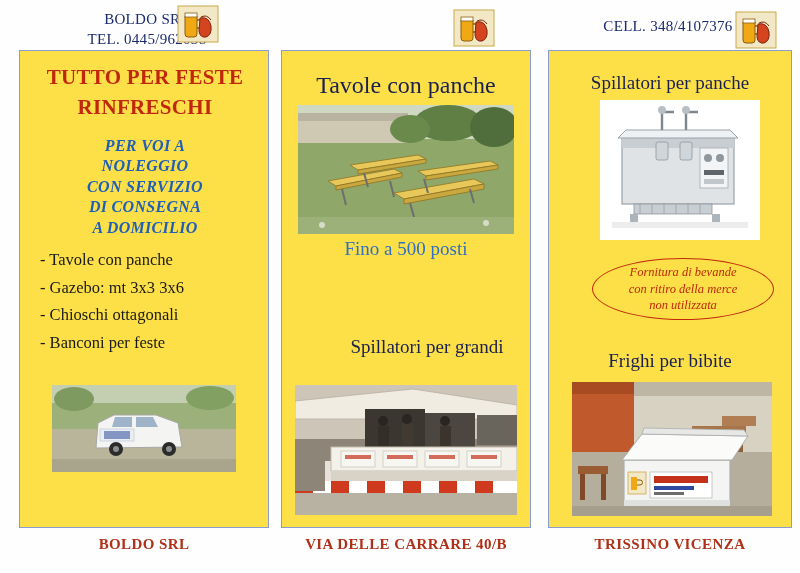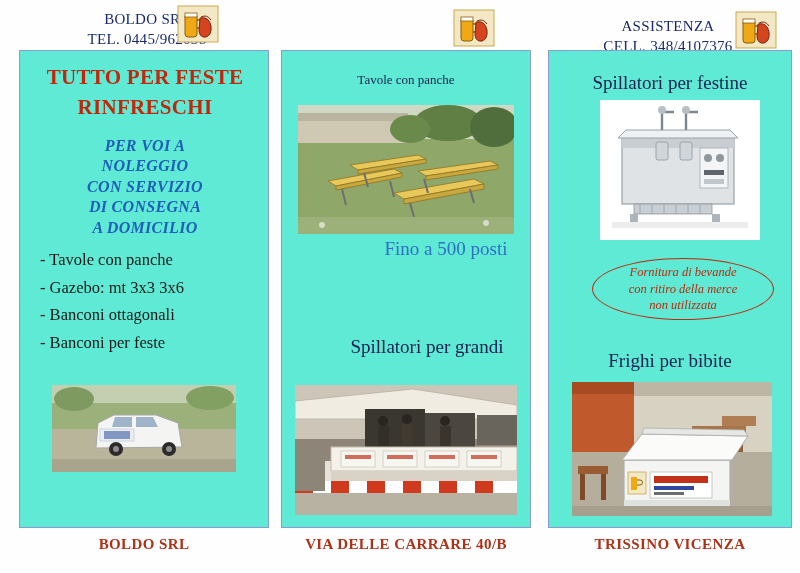--- a/index.html
+++ b/index.html
@@ -47,21 +47,21 @@
     height: 40px;
   }
   .logo svg { display: block; }
   .logo-a { left: 176px; top: 4px; }
   .logo-b { left: 452px; top: 8px; }
   .logo-c { left: 734px; top: 10px; }
 
   
   .panel {
     position: absolute;
-    background: #5eead4;
+    background: #fde047;
     border: 1.5px solid #8a9bd0;
     box-sizing: border-box;
   }
   .panel-1 { left: 19px; top: 50px; width: 250px; height: 478px; }
   .panel-2 { left: 281px; top: 50px; width: 250px; height: 478px; }
   .panel-3 { left: 548px; top: 50px; width: 244px; height: 478px; }
 
   
   .footer {
     position: absolute;
@@ -131,32 +131,31 @@
 
   .p1-photo { left: 52px; top: 385px; width: 184px; height: 87px; }
 
   
   .p2-h1 {
     position: absolute;
     left: 281px; top: 72px;
     width: 250px;
     text-align: center;
     color: #19204f;
-    font-size: 13px;
+    font-size: 24px;
     white-space: nowrap;
   }
   .p2-photo1 { left: 298px; top: 105px; width: 216px; height: 129px; }
   .p2-cap {
     position: absolute;
     left: 281px; top: 238px;
     width: 250px;
     text-align: center;
     color: #2f6fc4;
     font-size: 19px;
-    padding-left: 40px;
   }
   .p2-h2 {
     position: absolute;
     left: 281px; top: 334px;
     width: 292px;
     text-align: center;
     color: #19204f;
     font-size: 19px;
     line-height: 1.35;
   }
@@ -210,21 +209,20 @@
 <div class="page">
 
   <div class="top-row">
 
     <div class="hdr hdr-left">
       <div class="hdr-line">BOLDO SRL</div>
       <div class="hdr-line">TEL. 0445/962038</div>
     </div>
 
     <div class="hdr hdr-right">
-      <div class="hdr-line">ASSISTENZA</div>
       <div class="hdr-line">CELL. 348/4107376</div>
     </div>
 
     <div class="logo logo-a">
       <svg width="44" height="40" viewBox="0 0 44 40">
         <rect x="2" y="2" width="40" height="36" fill="#f2e8c6" stroke="#caa94a" stroke-width="1"></rect>
         <path d="M9 12 h12 v18 a3 3 0 0 1 -3 3 h-6 a3 3 0 0 1 -3 -3 z" fill="#f0a814" stroke="#8a5c10" stroke-width="1"></path>
         <rect x="9" y="9" width="12" height="4" fill="#ffffff" stroke="#8a5c10" stroke-width="0.8"></rect>
         <path d="M21 16 h4 a3 3 0 0 1 0 8 h-4" fill="none" stroke="#8a5c10" stroke-width="1.4"></path>
         <path d="M24 14 q9 -2 11 8 q1 9 -5 11 q-6 1 -7 -6 z" fill="#d4441f" stroke="#7e2410" stroke-width="1"></path>
@@ -265,21 +263,21 @@
       <div>PER VOI A</div>
       <div>NOLEGGIO</div>
       <div>CON SERVIZIO</div>
       <div>DI CONSEGNA</div>
       <div>A DOMICILIO</div>
     </div>
 
     <div class="p1-list">
       <div>- Tavole con panche</div>
       <div>- Gazebo: mt 3x3 3x6</div>
-      <div>- Banconi ottagonali</div>
+      <div>- Chioschi ottagonali</div>
       <div>- Banconi per feste</div>
     </div>
 
     <div class="p1-assist">Servizio Assistenza</div>
   </div>
 
   <div class="photo p1-photo">
     <svg width="184" height="87" viewBox="0 0 184 87">
       <rect x="0" y="0" width="184" height="48" fill="#9bb07a"></rect>
       <rect x="0" y="0" width="184" height="18" fill="#c3cfb0"></rect>
@@ -384,21 +382,21 @@
       </g>
       <rect x="0" y="108" width="222" height="22" fill="#b8b2a2"></rect>
       <rect x="0" y="60" width="30" height="46" fill="#8d8678"></rect>
     </svg>
   </div>
 
   <div class="footer footer-2">VIA DELLE CARRARE 40/B</div>
 
   <div class="panel panel-3"></div>
 
-  <div class="p3-h1">Spillatori per festine</div>
+  <div class="p3-h1">Spillatori per panche</div>
 
   <div class="photo p3-photo1">
     <svg width="160" height="140" viewBox="0 0 160 140">
       <rect x="0" y="0" width="160" height="140" fill="#ffffff"></rect>
 
       <rect x="22" y="38" width="112" height="66" fill="#dfe3e6" stroke="#9aa2a8" stroke-width="1.2"></rect>
       <rect x="22" y="38" width="112" height="10" fill="#c9ced3"></rect>
 
       <polygon points="18,38 138,38 130,30 26,30" fill="#eef1f3" stroke="#9aa2a8" stroke-width="1"></polygon>
 

